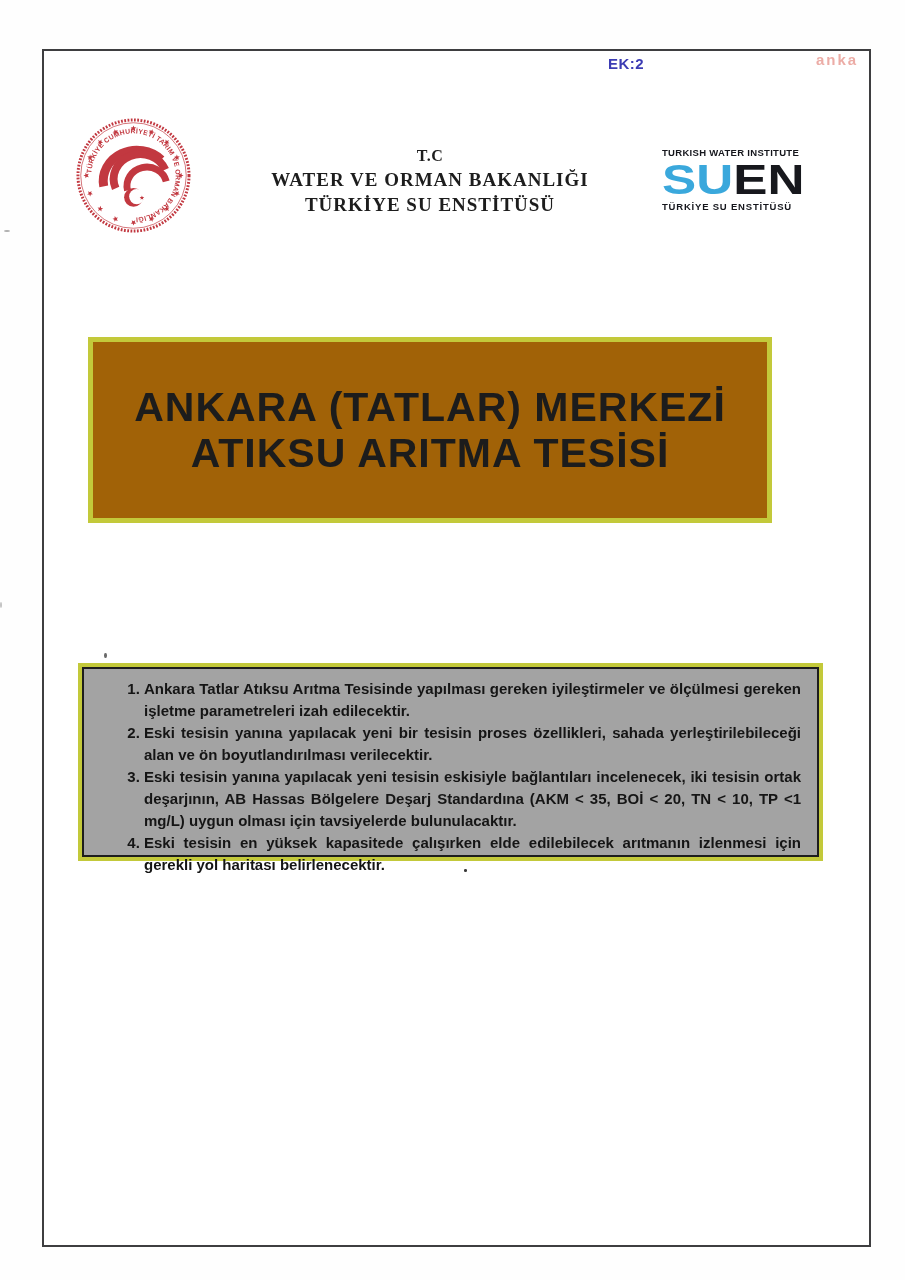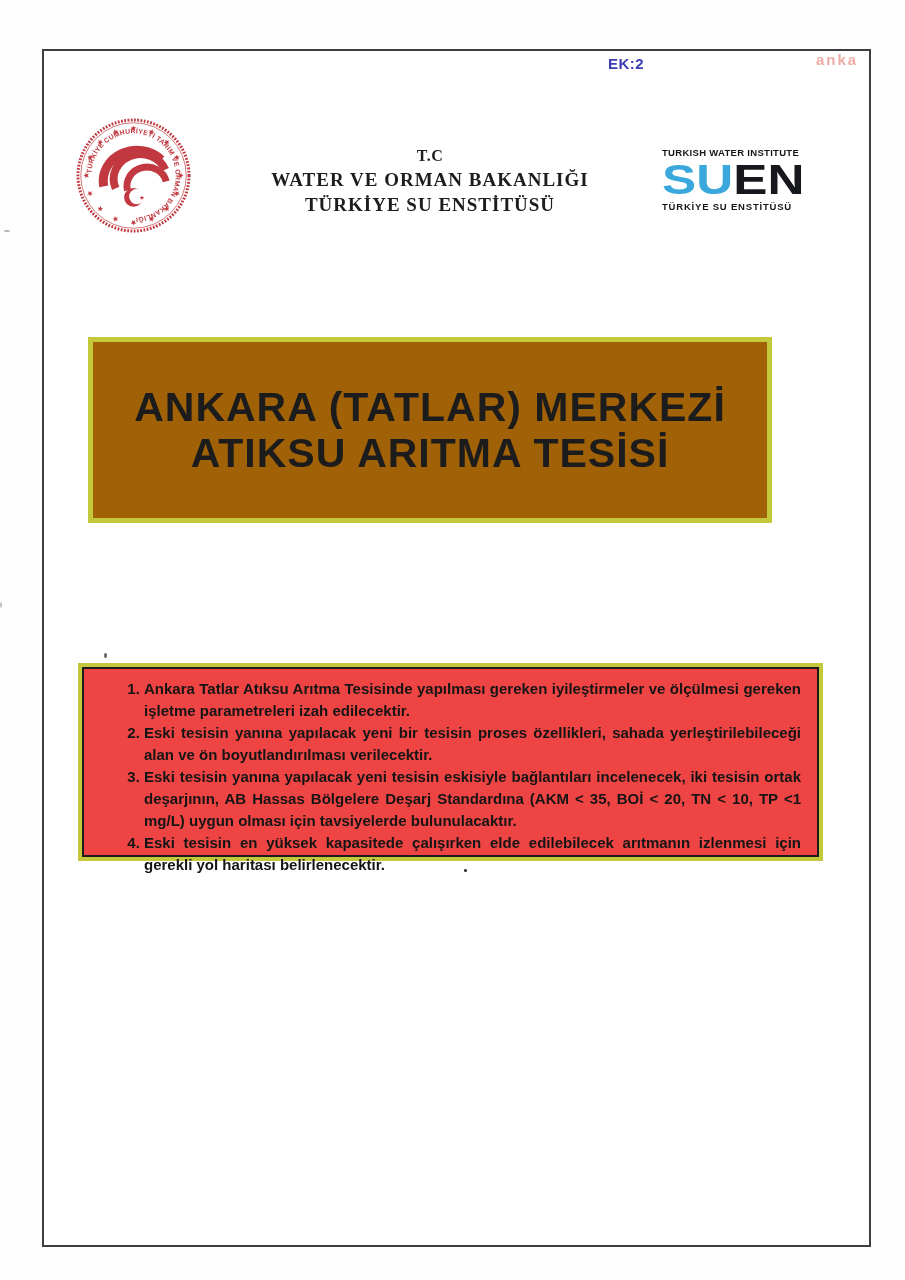--- a/index.html
+++ b/index.html
@@ -60,21 +60,21 @@
     border:5px solid #c3c93a; background:#a16207;
     display:flex; flex-direction:column; justify-content:center; align-items:center;
   }
   .title-line {
     font: 700 41px/46px "Liberation Sans", sans-serif;
     color:#1c1c1c; letter-spacing:1px; text-align:center; white-space:nowrap;
   }
 
   .scope-outer {
     position:absolute; left:78px; top:663px; width:745px; height:198px;
-    border:4px solid #c3c93a; background:#ef4444;
+    border:4px solid #c3c93a; background:#a3a3a3;
   }
   .scope-inner {
     width:100%; height:100%;
     border:2px solid #1d1d1d;
     padding:9px 16px 8px 4px;
   }
   .scope-list {
     margin:0; padding-left:56px;
     font: 700 15px/22px "Liberation Sans", sans-serif;
     color:#151515; text-align:justify;

